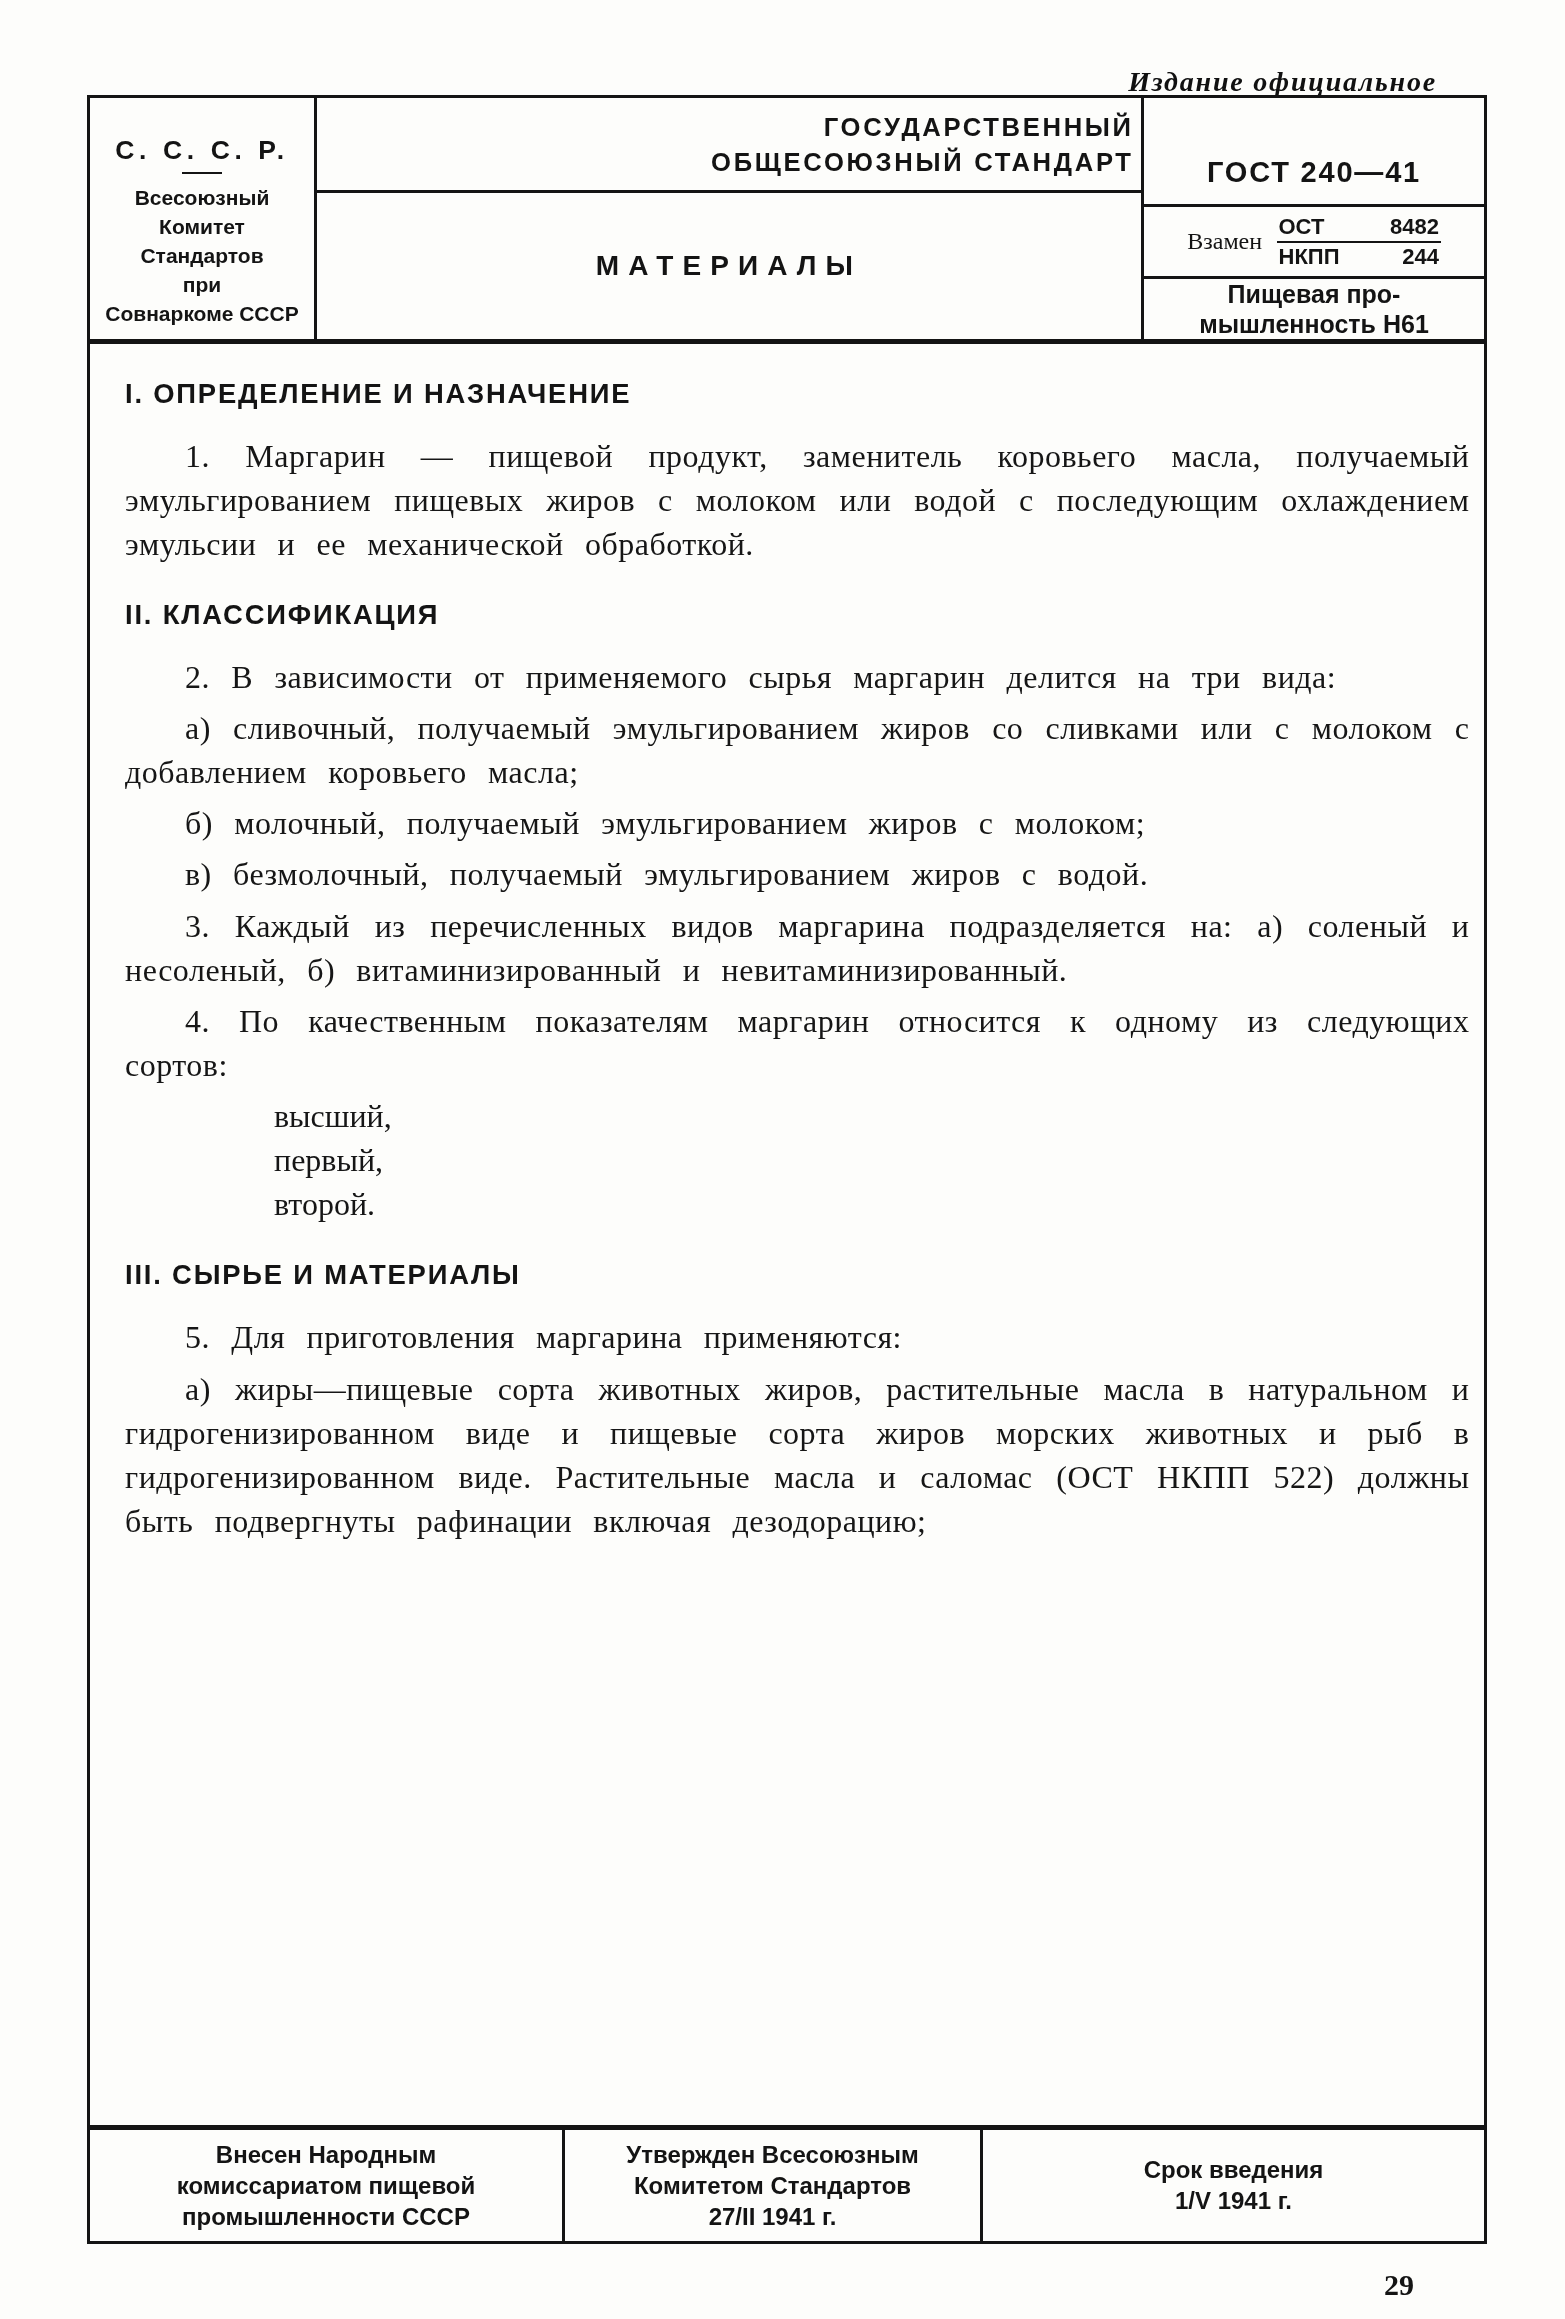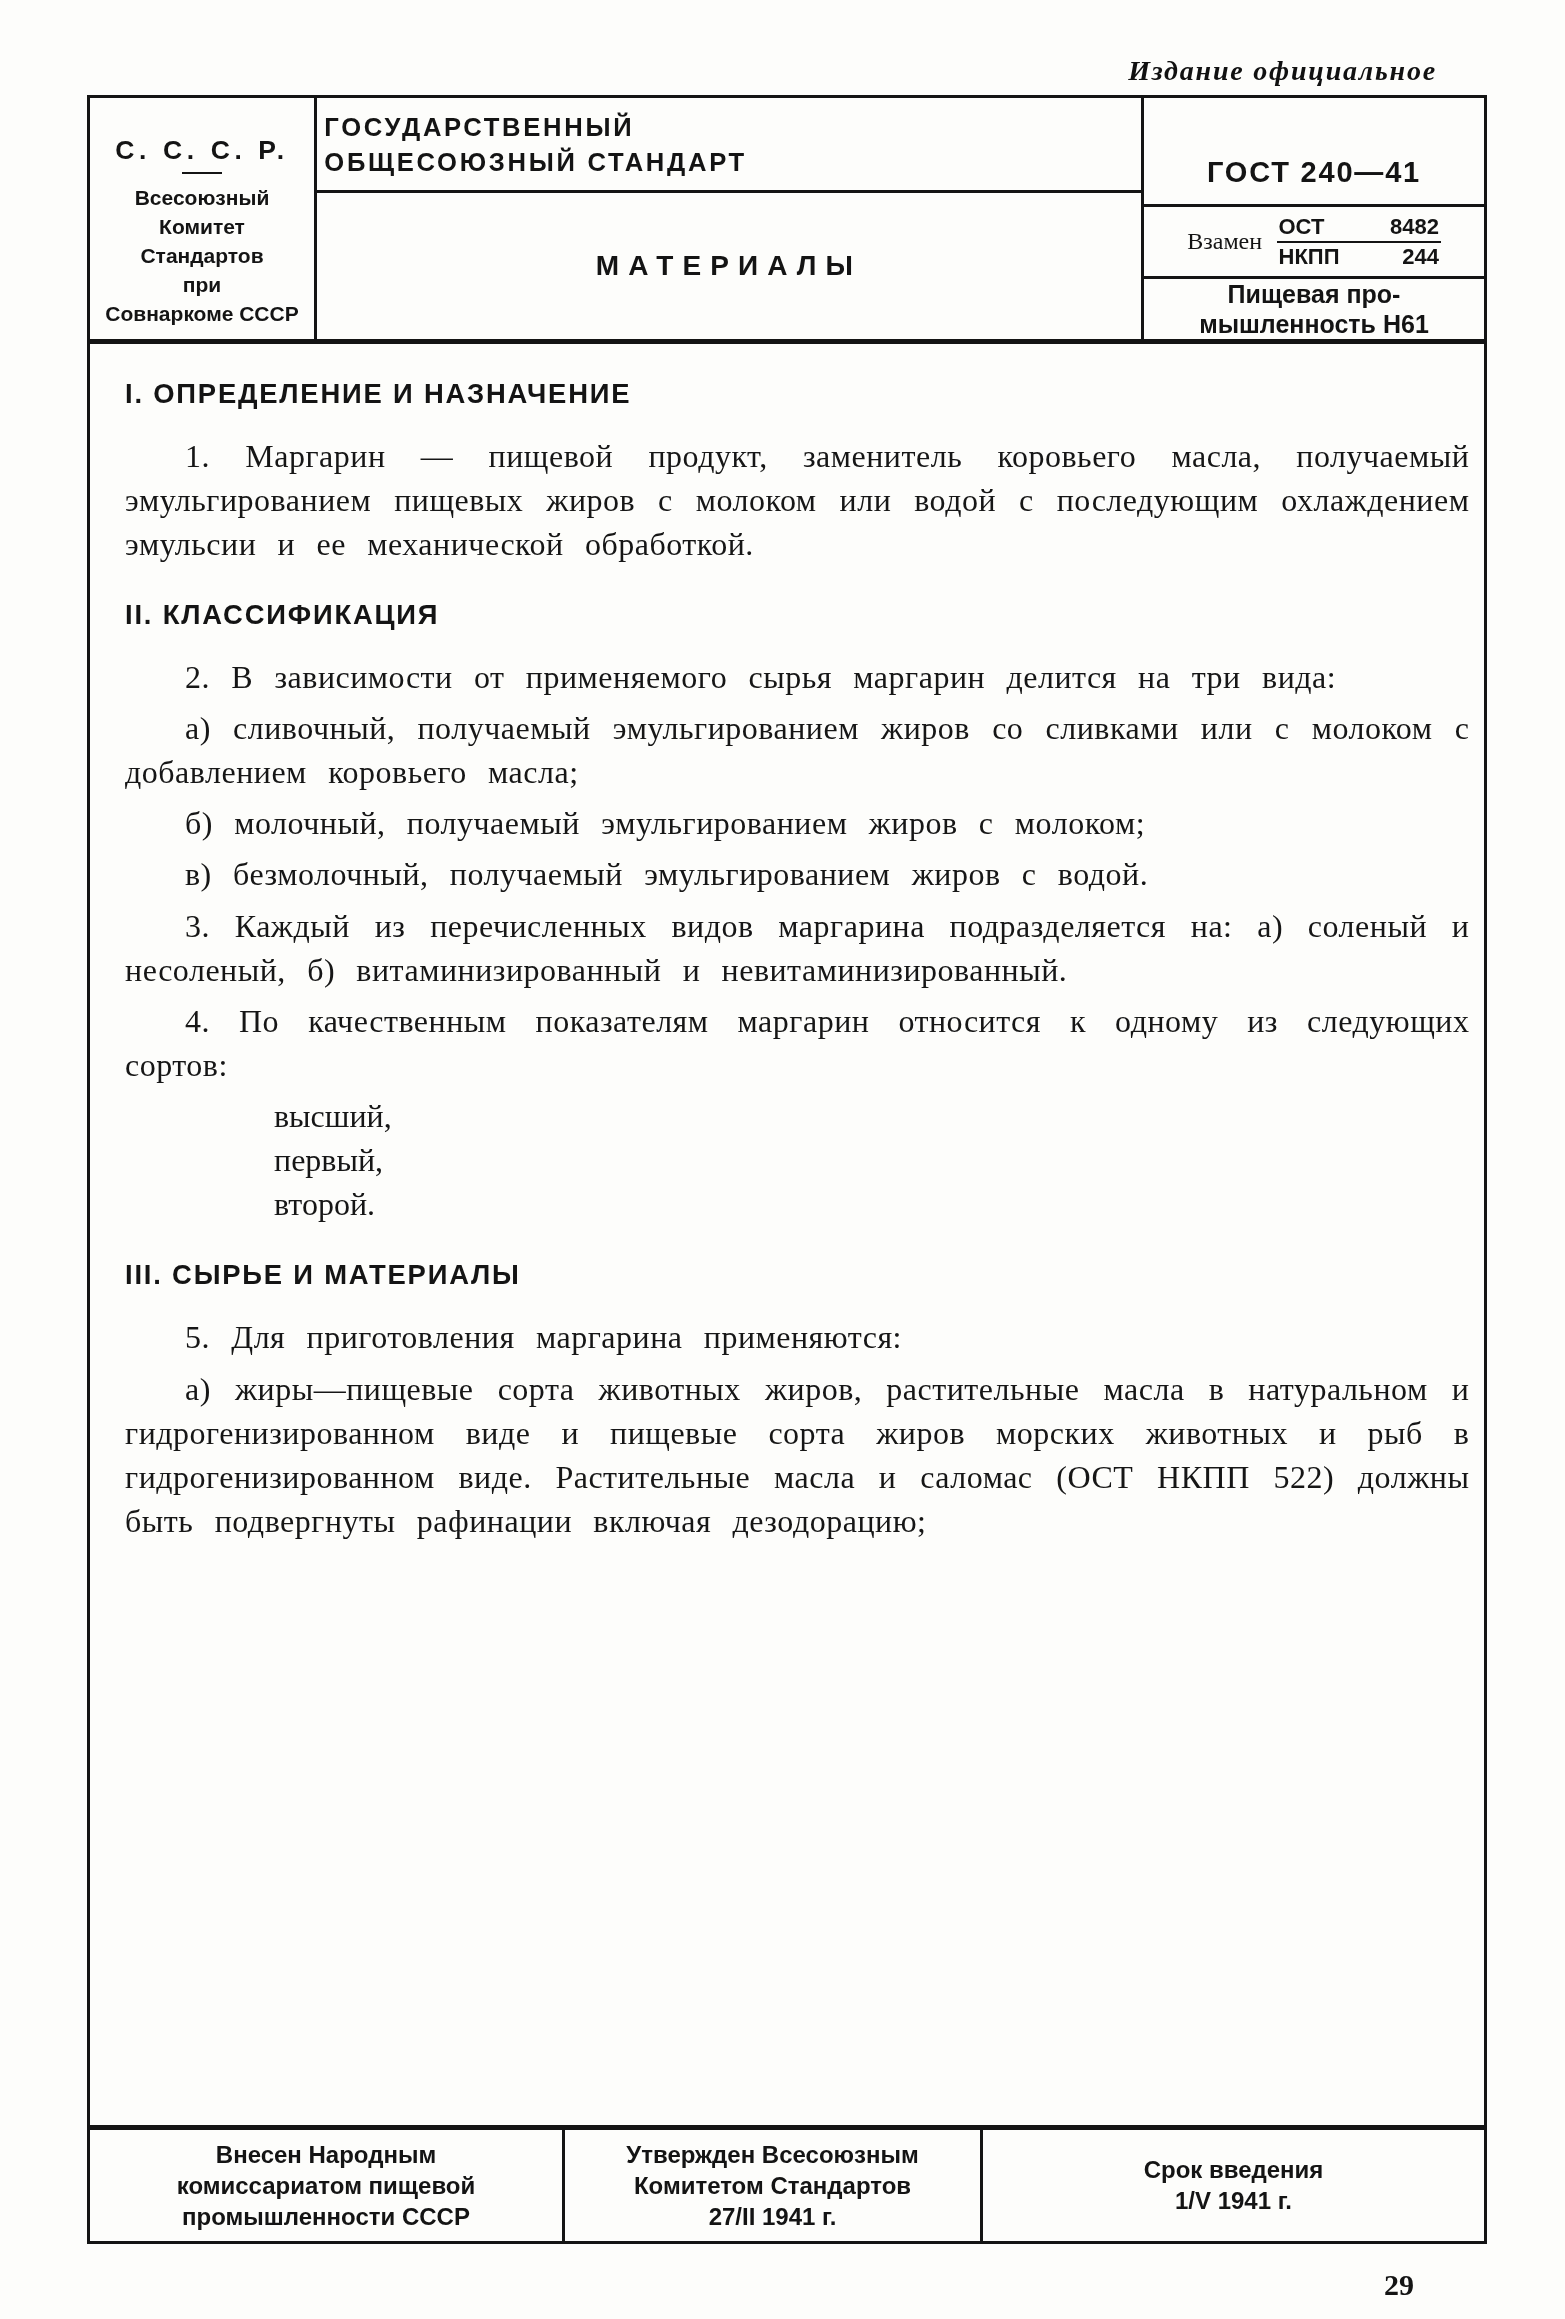--- a/index.html
+++ b/index.html
@@ -7,21 +7,21 @@
   body {
     background:#fdfdfb;
     color:#161616;
     font-family:"Liberation Serif", serif;
     position:relative;
     overflow:hidden;
   }
 
   
   .edition-note {
-    position:absolute; top:55px; right:128px;
+    position:absolute; top:66px; right:128px;
     font-family:"Liberation Serif", serif;
     font-weight:700; font-style:italic;
     font-size:28px; letter-spacing:1.8px; color:#111;
   }
 
   
   .frame {
     position:absolute; left:87px; top:95px;
     width:1400px; height:2149px;
     border:3.7px solid #141414;
@@ -42,21 +42,21 @@
     font-size:26.5px; letter-spacing:4.6px; color:#141414;margin-top:25px;
   }
   .country-dash { width:40px; height:0; border-top:2.7px solid #141414; margin:6.4px auto 8.2px; }
   .committee-line {
     display:block; font-family:"Liberation Sans", sans-serif; font-weight:700;
     font-size:21px; line-height:29px; color:#141414;
   }
 
   .cell-title { flex:1 1 auto; border-right:3.7px solid #141414; display:flex; flex-direction:column; }
   .std-type {
-    border-bottom:3.7px solid #141414; text-align:left; padding:12px 7.3px 10px;
+    border-bottom:3.7px solid #141414; text-align:right; padding:12px 7.3px 10px;
     font-family:"Liberation Sans", sans-serif; font-weight:700;
     font-size:25.6px; line-height:35px; letter-spacing:2.7px; color:#141414;
   }
   .std-type span { display:block; }
   .subject {
     flex:1; display:flex; align-items:center; justify-content:center;
     font-family:"Liberation Sans", sans-serif; font-weight:700;
     font-size:28px; letter-spacing:9.1px; color:#141414;
   }
 

